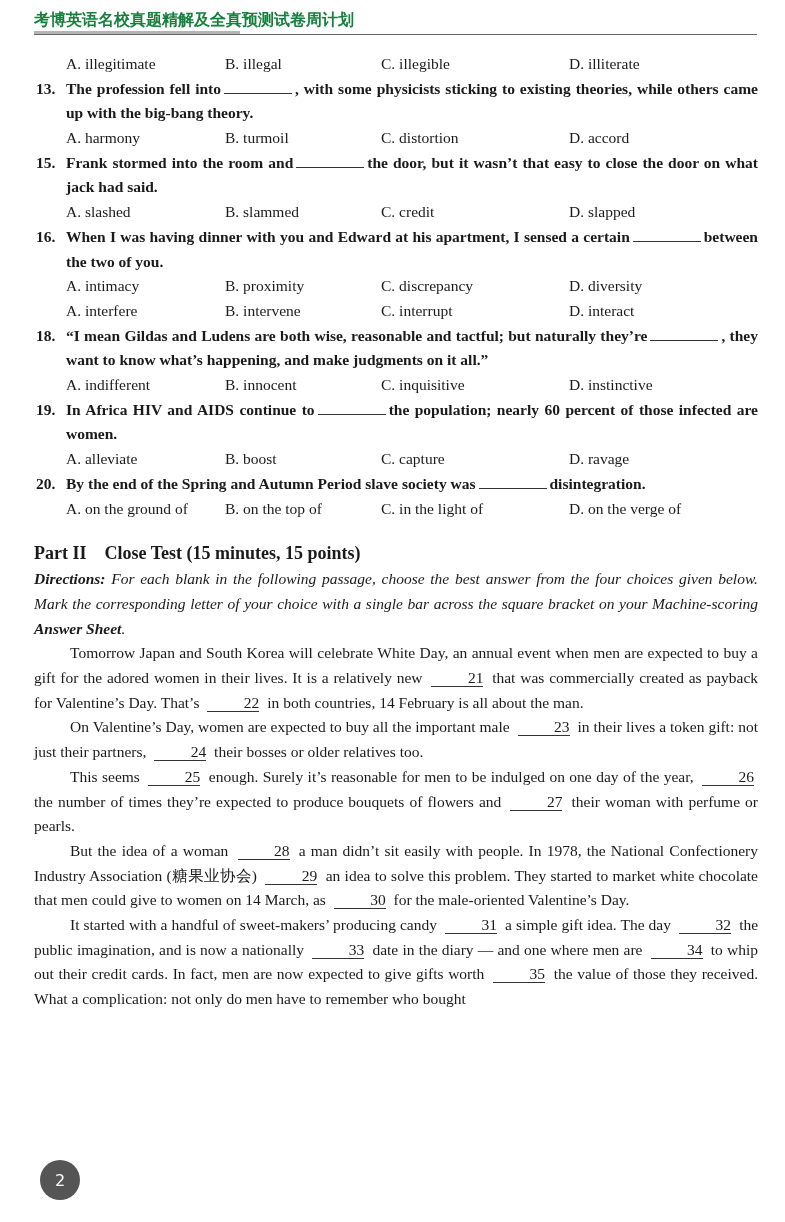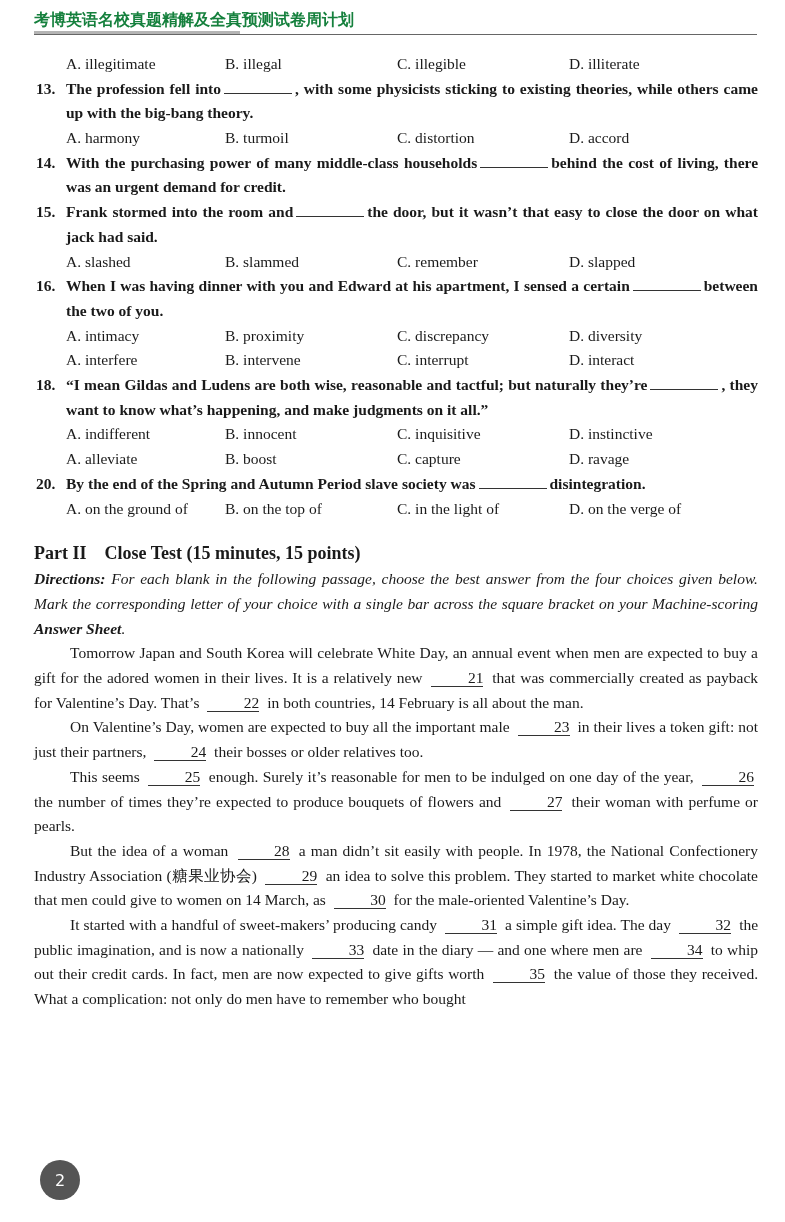--- a/index.html
+++ b/index.html
@@ -26,21 +26,21 @@
   .content {
     position: absolute; left: 34px; top: 52px; width: 724px;
     font-size: 15.5px; line-height: 24.7px;
   }
   .q { font-weight: bold; position: relative; padding-left: 32px; text-align: justify; text-align-last: left; }
   .q .qnum { position: absolute; left: 2px; top: 0; }
   .opts { position: relative; height: 24.7px; }
   .opt { position: absolute; top: 0; white-space: nowrap; }
   .opt.a { left: 32px; text-align: center; }
   .opt.b { left: 191px; }
-  .opt.c { left: 363px; }
+  .opt.c { left: 347px; }
   .opt.d { left: 535px; }
   .blank { display: inline-block; width: 68px; border-bottom: 1px solid #333; height: 14px; vertical-align: baseline; margin: 0 3px; }
 
   .part-title { font-weight: bold; font-size: 18px; margin-top: 18px; line-height: 28px; }
   .part-title .sp { display: inline-block; width: 18px; }
   .directions { font-style: italic; text-align: justify; line-height: 24.7px; }
   .directions b { font-style: italic; margin-top: 21px; }
   .para { text-indent: 36px; text-align: justify; line-height: 24.7px; }
   .nblank {
     display: inline-block; min-width: 52px; text-align: right;
@@ -72,26 +72,25 @@
   </div>
 
   <div id="questions">
       <div class="q"><span class="qnum">13.</span><span>The profession fell into</span><span class="blank"></span><span>, with some physicists sticking to existing theories, while others came up with the big-bang theory.</span></div>
       <div class="opts">
         <span class="opt a">A. harmony</span>
         <span class="opt b">B. turmoil</span>
         <span class="opt c">C. distortion</span>
         <span class="opt d">D. accord</span>
       </div>
-      <div class="q"><span class="qnum">14.</span><span>With the purchasing power of many middle-class households</span><span class="blank"></span><span>behind the cost of living, there was an urgent demand for credit.</span></div>
       <div class="q"><span class="qnum">15.</span><span>Frank stormed into the room and</span><span class="blank"></span><span>the door, but it wasn’t that easy to close the door on what jack had said.</span></div>
       <div class="opts">
         <span class="opt a">A. slashed</span>
         <span class="opt b">B. slammed</span>
-        <span class="opt c">C. remember</span>
+        <span class="opt c">C. credit</span>
         <span class="opt d">D. slapped</span>
       </div>
       <div class="q"><span class="qnum">16.</span><span>When I was having dinner with you and Edward at his apartment, I sensed a certain</span><span class="blank"></span><span>between the two of you.</span></div>
       <div class="opts">
         <span class="opt a">A. intimacy</span>
         <span class="opt b">B. proximity</span>
         <span class="opt c">C. discrepancy</span>
         <span class="opt d">D. diversity</span>
       </div>
       <div class="opts">
@@ -100,20 +99,21 @@
         <span class="opt c">C. interrupt</span>
         <span class="opt d">D. interact</span>
       </div>
       <div class="q"><span class="qnum">18.</span><span>“I mean Gildas and Ludens are both wise, reasonable and tactful; but naturally they’re</span><span class="blank"></span><span>, they want to know what’s happening, and make judgments on it all.”</span></div>
       <div class="opts">
         <span class="opt a">A. indifferent</span>
         <span class="opt b">B. innocent</span>
         <span class="opt c">C. inquisitive</span>
         <span class="opt d">D. instinctive</span>
       </div>
+      <div class="q"><span class="qnum">19.</span><span>In Africa HIV and AIDS continue to</span><span class="blank"></span><span>the population; nearly 60 percent of those infected are women.</span></div>
       <div class="opts">
         <span class="opt a">A. alleviate</span>
         <span class="opt b">B. boost</span>
         <span class="opt c">C. capture</span>
         <span class="opt d">D. ravage</span>
       </div>
       <div class="q"><span class="qnum">20.</span><span>By the end of the Spring and Autumn Period slave society was</span><span class="blank"></span><span>disintegration.</span></div>
       <div class="opts">
         <span class="opt a">A. on the ground of</span>
         <span class="opt b">B. on the top of</span>

